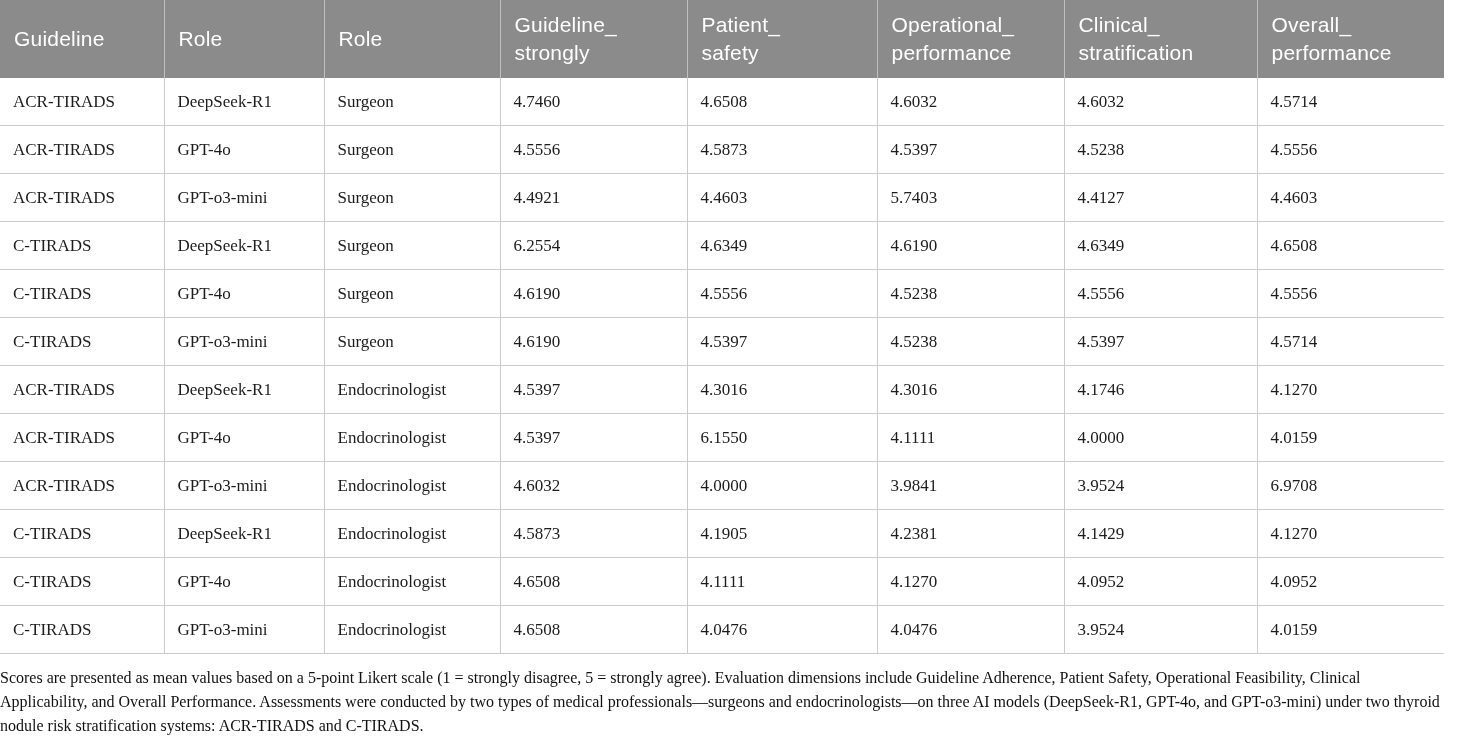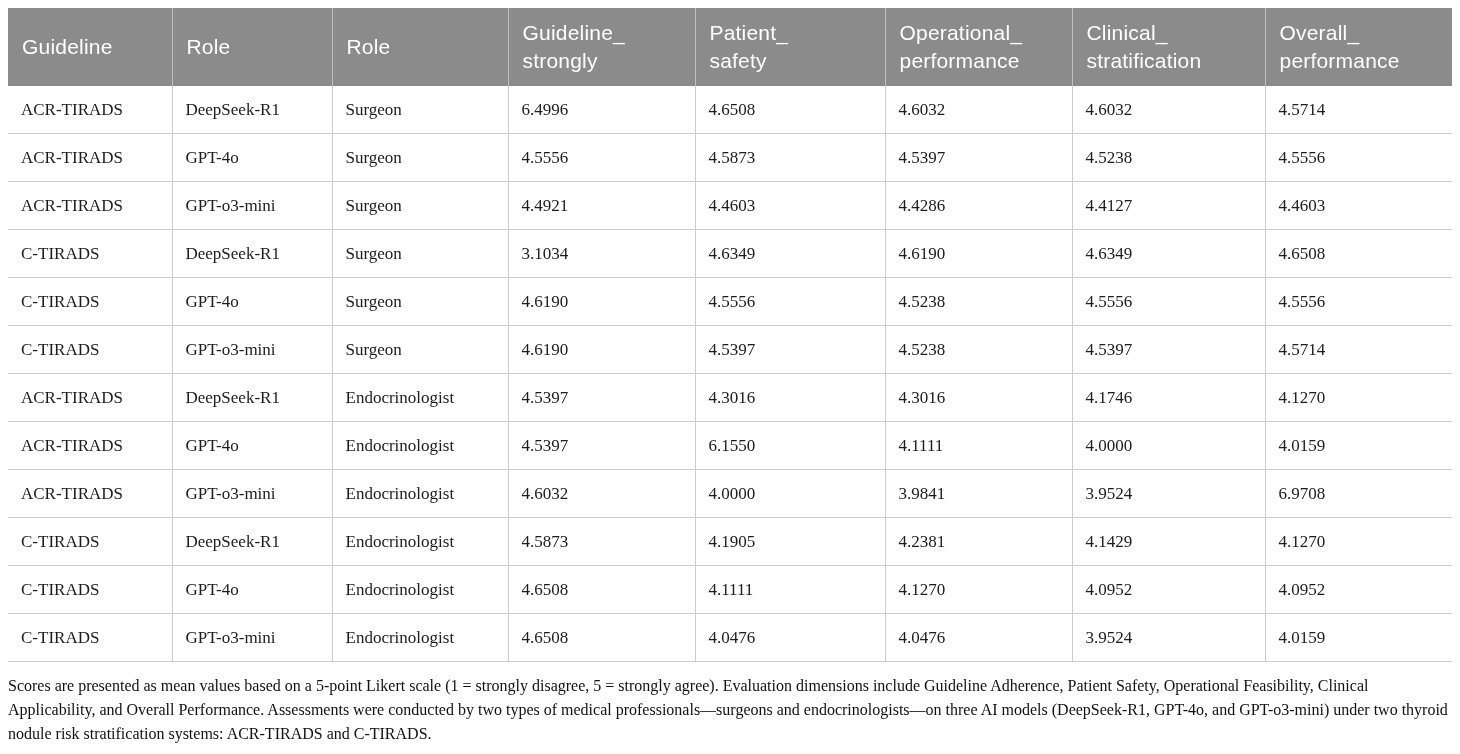--- a/index.html
+++ b/index.html
@@ -4,21 +4,21 @@
 <style>
   html, body { margin: 0; padding: 0; }
   body {
     width: 1460px;
     height: 754px;
     background: #ffffff;
     overflow: hidden;
     font-family: "Liberation Serif", serif;
     color: #1c1c1c;
   }
-  .page { padding: 8px; }
+  .page { }
 
   table.data-table {
     border-collapse: collapse;
     table-layout: fixed;
     width: 1444px;
   }
 
   thead th {
     background: var(--header-bg, #8b8b8b);
     color: var(--header-text, #ffffff);
@@ -86,21 +86,21 @@
 stratification</th>
         <th>Overall_
 performance</th>
       </tr>
     </thead>
     <tbody>
         <tr>
           <td>ACR-TIRADS</td>
           <td>DeepSeek-R1</td>
           <td>Surgeon</td>
-          <td>6.4996</td>
+          <td>4.7460</td>
           <td>4.6508</td>
           <td>4.6032</td>
           <td>4.6032</td>
           <td>4.5714</td>
         </tr>
         <tr>
           <td>ACR-TIRADS</td>
           <td>GPT-4o</td>
           <td>Surgeon</td>
           <td>4.5556</td>
@@ -108,29 +108,29 @@
           <td>4.5397</td>
           <td>4.5238</td>
           <td>4.5556</td>
         </tr>
         <tr>
           <td>ACR-TIRADS</td>
           <td>GPT-o3-mini</td>
           <td>Surgeon</td>
           <td>4.4921</td>
           <td>4.4603</td>
-          <td>4.4286</td>
+          <td>5.7403</td>
           <td>4.4127</td>
           <td>4.4603</td>
         </tr>
         <tr>
           <td>C-TIRADS</td>
           <td>DeepSeek-R1</td>
           <td>Surgeon</td>
-          <td>3.1034</td>
+          <td>6.2554</td>
           <td>4.6349</td>
           <td>4.6190</td>
           <td>4.6349</td>
           <td>4.6508</td>
         </tr>
         <tr>
           <td>C-TIRADS</td>
           <td>GPT-4o</td>
           <td>Surgeon</td>
           <td>4.6190</td>

